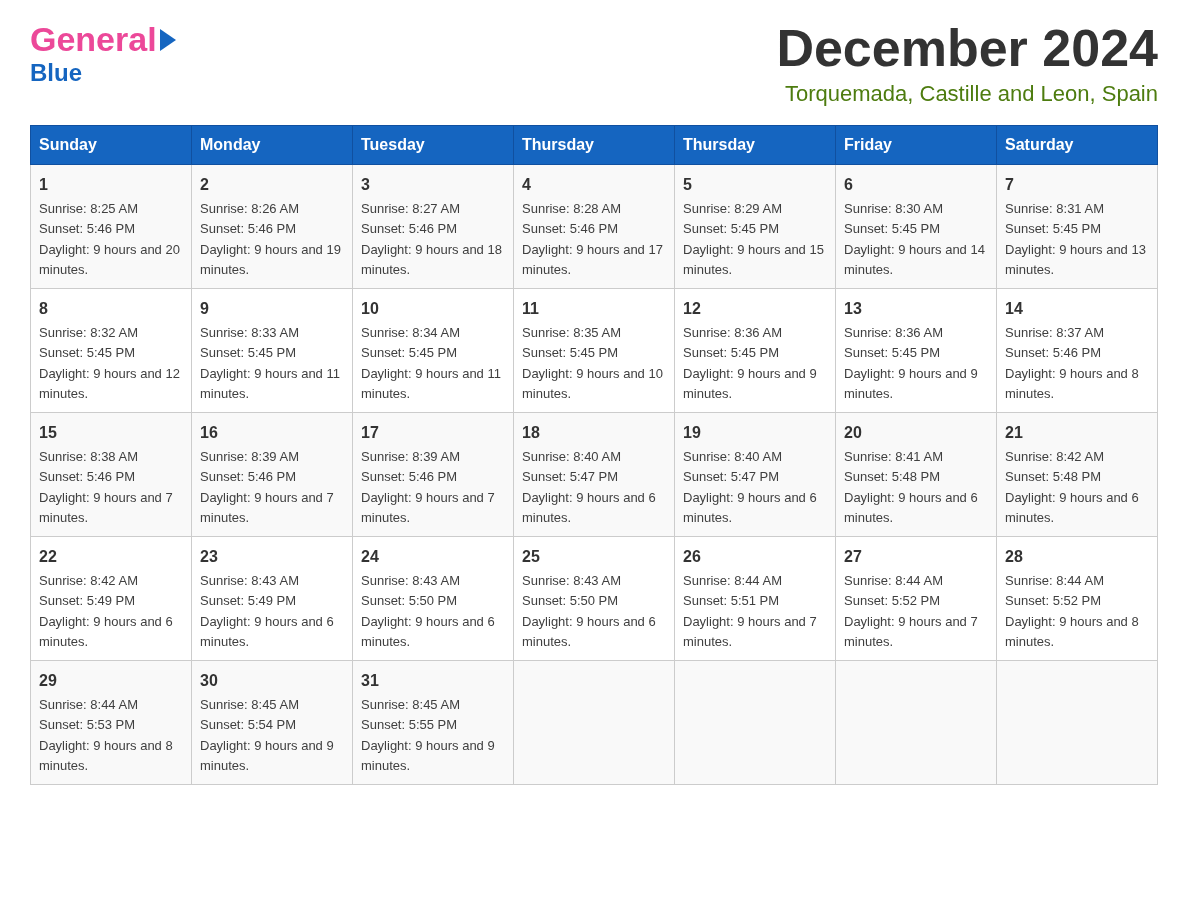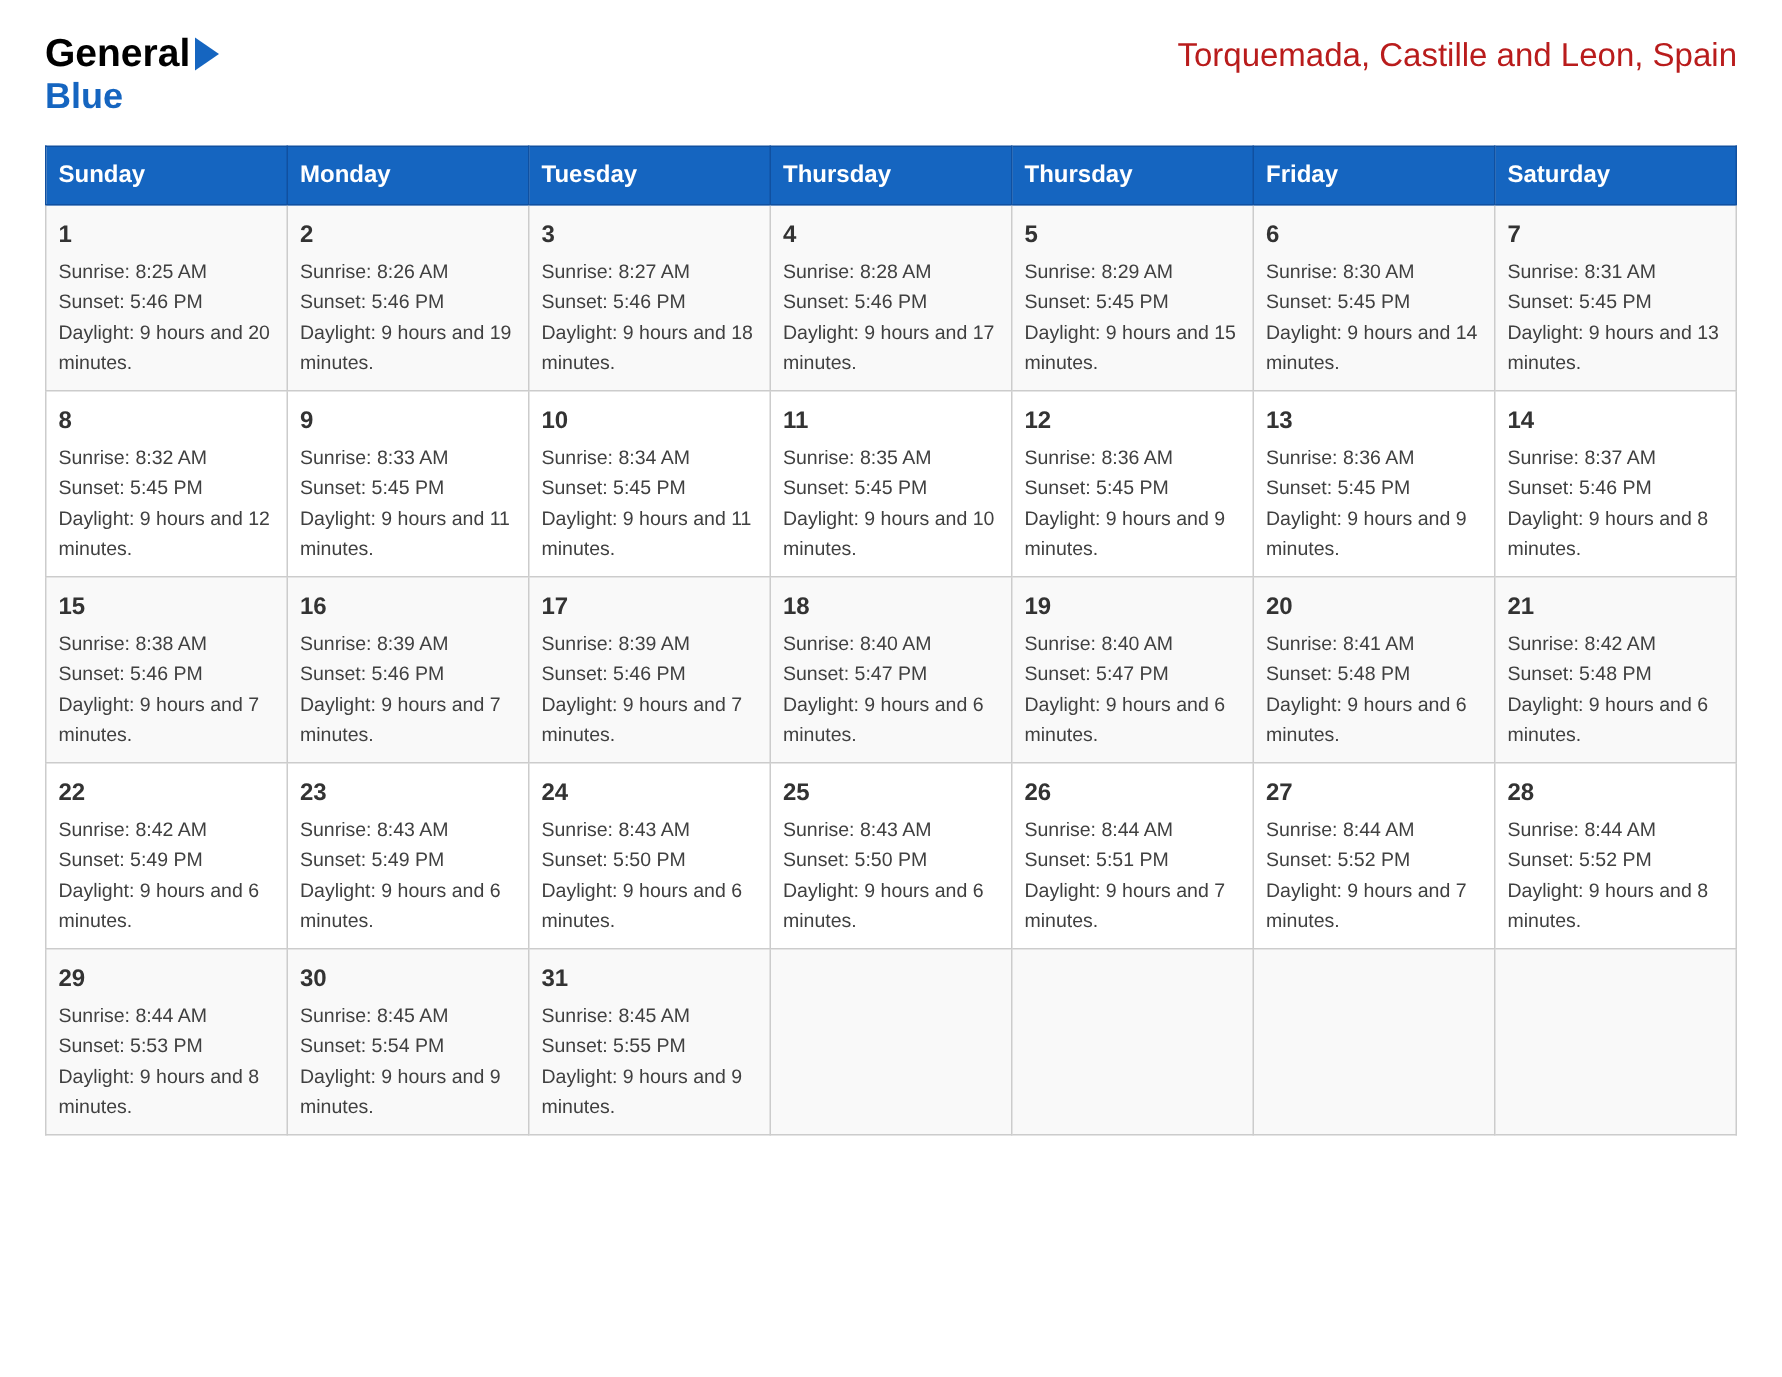--- a/index.html
+++ b/index.html
@@ -26,23 +26,22 @@
       text-align: right;
     }
     .month-title {
       font-size: 52px;
       font-weight: bold;
       color: #333;
       line-height: 1.1;
     }
     .location-title {
       font-size: 22px;
-      color: #b91c1c;
+      color: #4d7c0f;
       margin-top: 4px;
-      text-align: center;
     }
     table {
       width: 100%;
       border-collapse: collapse;
       table-layout: fixed;
       padding-left: 15px;
     }
     thead th {
       background-color: #1565c0;
       color: #fff;
@@ -70,23 +69,23 @@
       color: #333;
       display: block;
       margin-bottom: 2px;
     }
     .day-info {
       color: #404040;
       font-size: 13px;
       line-height: 1.55;
     }
     .logo-text-general {
-      font-size: 26px;
-      font-weight: bold;
-      color: #000000;
+      font-size: 34px;
+      font-weight: bold;
+      color: #ec4899;
     }
     .logo-triangle {
       display: inline-block;
       width: 0;
       height: 0;
       border-top: 11px solid transparent;
       border-bottom: 11px solid transparent;
       border-left: 16px solid #1565c0;
       margin-left: 3px;
       vertical-align: middle;
@@ -107,20 +106,21 @@
 
 <div class="header-area">
   <div class="logo">
     <div class="logo-line1">
       <span class="logo-text-general">General</span>
       <span class="logo-triangle"></span>
     </div>
     <span class="logo-text-blue">Blue</span>
   </div>
   <div class="title-area">
+    <div class="month-title">December 2024</div>
     <div class="location-title">Torquemada, Castille and Leon, Spain</div>
   </div>
 </div>
 
 <table>
   <thead>
     <tr>
     <th>Sunday</th>
         <th>Monday</th>
         <th>Tuesday</th>

